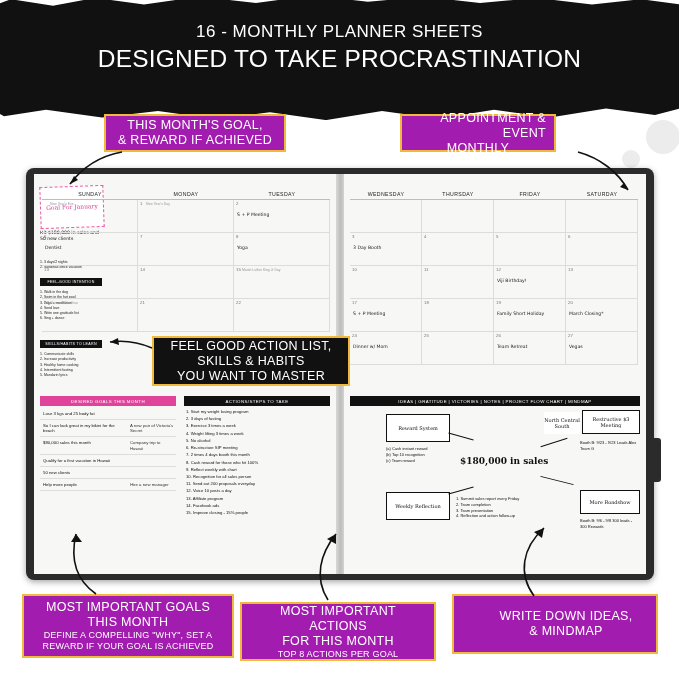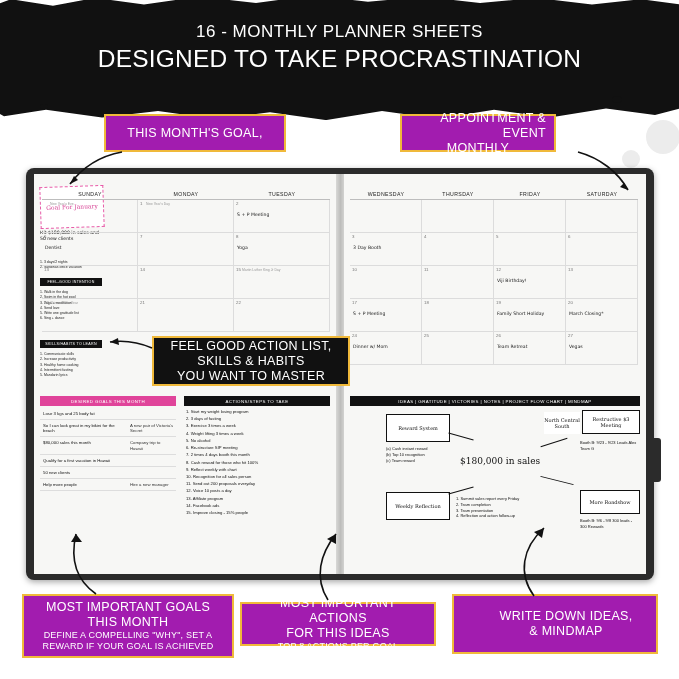--- a/index.html
+++ b/index.html
@@ -131,21 +131,21 @@
     text-align:center;display:flex;flex-direction:column;align-items:center;
     justify-content:center;padding:6px 8px;box-sizing:border-box;
   }
   .callout .l1{font-size:12.5px;letter-spacing:.3px;line-height:1.2;}
   .callout .l3{font-size:9px;letter-spacing:.2px;line-height:1.2;}
 
   .c-goal{left:104px;top:114px;width:182px;height:38px;}
   .c-cal{left:400px;top:114px;width:156px;height:38px;text-align:right;}
   .c-feel{left:152px;top:336px;width:198px;height:50px;background:#111;border-color:#f0b93a;}
   .c-mig{left:22px;top:594px;width:212px;height:64px;}
-  .c-mia{left:240px;top:602px;width:196px;height:44px;}
+  .c-mia{left:240px;top:602px;width:196px;height:59px;}
   .c-ideas{left:452px;top:594px;width:206px;height:60px;padding-left:30px;}
 
   .arrow{position:absolute;}
   .arrow svg{display:block;overflow:visible;}
 
   .corner-dot{position:absolute;border-radius:50%;background:#ececec;}
 </style>
 </head>
 <body>
 
@@ -409,21 +409,21 @@
         </div>
 
         <div class="sec-title-black" style="left:6px;top:222px;width:290px;">IDEAS | GRATITUDE | VICTORIES | NOTES | PROJECT FLOW CHART | MINDMAP</div>
 
         <div class="mm-box" style="left:42px;top:240px;width:62px;height:26px;">Reward System</div>
         <div class="mm-box" style="left:200px;top:238px;width:36px;height:22px;border:none;">North Central South</div>
         <div class="mm-box" style="left:238px;top:236px;width:56px;height:22px;">Restructive $3 Meeting</div>
         <div class="mm-box" style="left:42px;top:318px;width:62px;height:26px;">Weekly Reflection</div>
         <div class="mm-box" style="left:236px;top:316px;width:58px;height:22px;">More Roadshow</div>
 
-        <div class="mm-center" style="left:116px;top:282px;">$180,000 in sales</div>
+        <div class="mm-center" style="left:116px;top:282px;font-weight:bold;">$180,000 in sales</div>
 
         <div class="mm-line" style="left:104px;top:262px;width:26px;transform:rotate(16deg);"></div>
         <div class="mm-line" style="left:196px;top:268px;width:28px;transform:rotate(-18deg);"></div>
         <div class="mm-line" style="left:104px;top:316px;width:26px;transform:rotate(-16deg);"></div>
         <div class="mm-line" style="left:196px;top:306px;width:34px;transform:rotate(14deg);"></div>
 
         <div class="mm-text" style="left:42px;top:272px;width:60px;">
           <div>(a) Cash instant reward</div>
           <div>(b) Top 10 recognition</div>
           <div>(c) Team reward</div>
@@ -441,39 +441,40 @@
         </div>
         <div class="mm-text" style="left:236px;top:344px;width:58px;">
           <div>Booth B: 9/6 - 9/8 300 leads - 300 Rewards</div>
         </div>
       </div>
     </div>
   </div>
 
   <div class="callout c-goal">
     <div class="l1">THIS MONTH'S GOAL,</div>
+    <div class="l1">&amp; REWARD IF ACHIEVED</div>
   </div>
   <div class="callout c-cal">
     <div class="l1">APPOINTMENT &amp; EVENT</div>
     <div class="l1">MONTHLY</div>
   </div>
   <div class="callout c-mig">
     <div class="l1">MOST IMPORTANT GOALS</div>
     <div class="l1">THIS MONTH</div>
     <div class="l3">DEFINE A COMPELLING "WHY", SET A</div>
     <div class="l3">REWARD IF YOUR GOAL IS ACHIEVED</div>
   </div>
   <div class="callout c-feel">
     <div class="l1">FEEL GOOD ACTION LIST,</div>
     <div class="l1">SKILLS &amp; HABITS</div>
     <div class="l1">YOU WANT TO MASTER</div>
   </div>
   <div class="callout c-mia">
     <div class="l1">MOST IMPORTANT ACTIONS</div>
-    <div class="l1">FOR THIS IDEAS</div>
+    <div class="l1">FOR THIS MONTH</div>
     <div class="l3">TOP 8 ACTIONS PER GOAL</div>
   </div>
   <div class="callout c-ideas">
     <div class="l1">WRITE DOWN IDEAS,</div>
     <div class="l1">&amp; MINDMAP</div>
   </div>
 
   <div class="arrow" style="left:60px;top:150px;width:70px;height:40px;">
     <svg width="70" height="40">
         <path d="M62 2 C40 6, 22 18, 10 34" stroke="#111" stroke-width="1.6" fill="none"></path>

